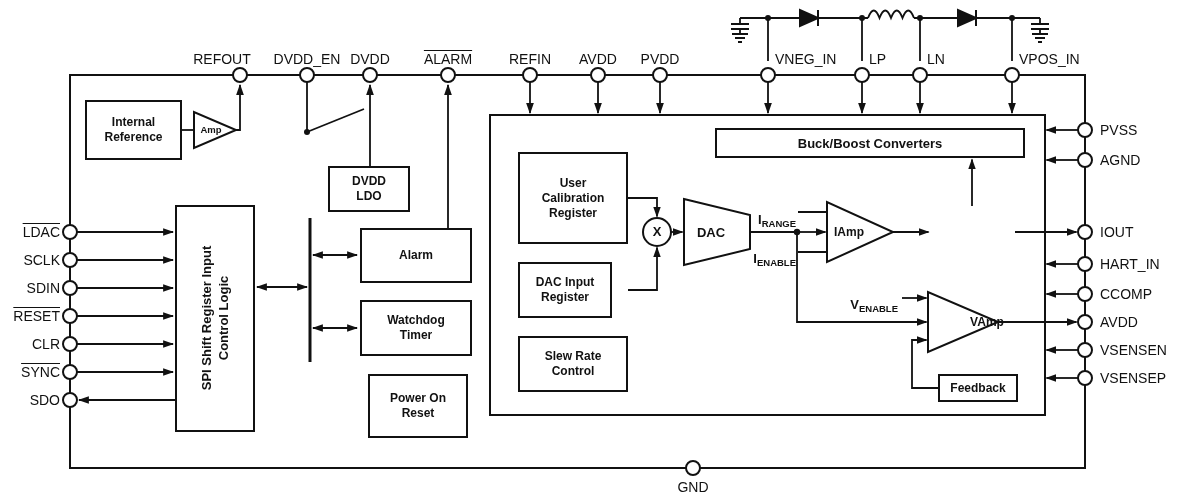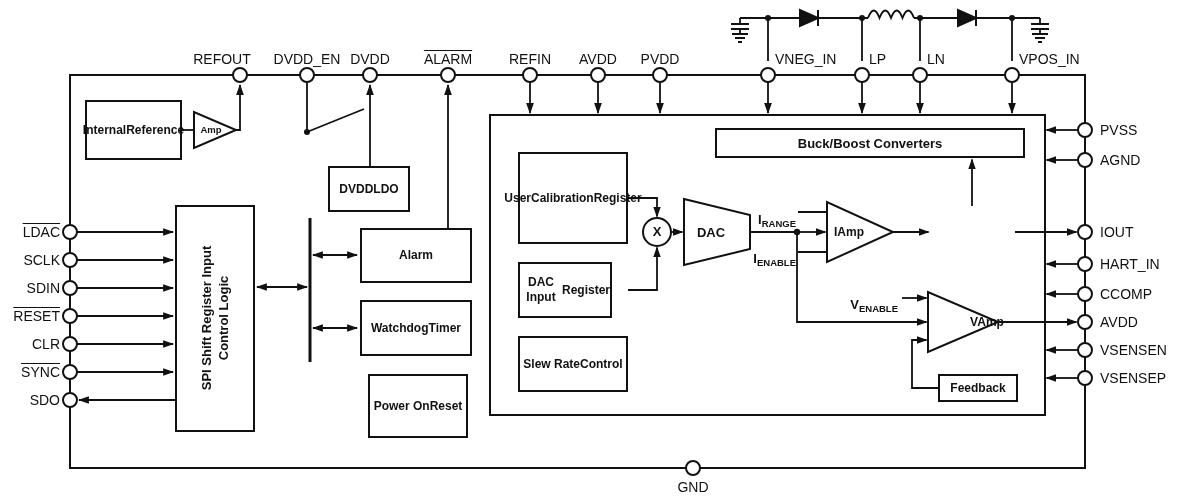--- a/index.html
+++ b/index.html
@@ -1,20 +1,20 @@
 <!DOCTYPE html>
 <html><head>
 <meta charset="utf-8">
 <style>
   html,body{margin:0;padding:0;background:#fff;}
   #canvas{position:relative;width:1200px;height:499px;background:#fff;overflow:hidden;
           font-family:"Liberation Sans",sans-serif;color:#111;}
   #wires{position:absolute;left:0;top:0;width:1200px;height:499px;}
   .blk{position:absolute;box-sizing:border-box;border:2px solid #111;background:#fff;
-       display:flex;flex-direction:row;align-items:center;justify-content:center;
+       display:flex;flex-direction:column;align-items:center;justify-content:center;
        font-weight:bold;font-size:12px;line-height:15px;text-align:center;}
   .pin{position:absolute;font-size:14px;white-space:nowrap;line-height:18px;}
   .ctr{transform:translateX(-50%);}
   .pr{left:0;width:60px;text-align:right;}
   .pl{left:1100px;}
   .ovl{text-decoration:overline;}
   .flt{position:absolute;font-weight:bold;font-size:12px;text-align:center;white-space:nowrap;}
   .sg{position:absolute;font-size:13px;font-weight:bold;text-align:right;white-space:nowrap;margin-top:8px;}
   .sg .sb{font-size:9.5px;vertical-align:-3px;font-weight:bold;}
   .spiTxt{position:absolute;left:102px;top:280px;width:226px;height:76px;

